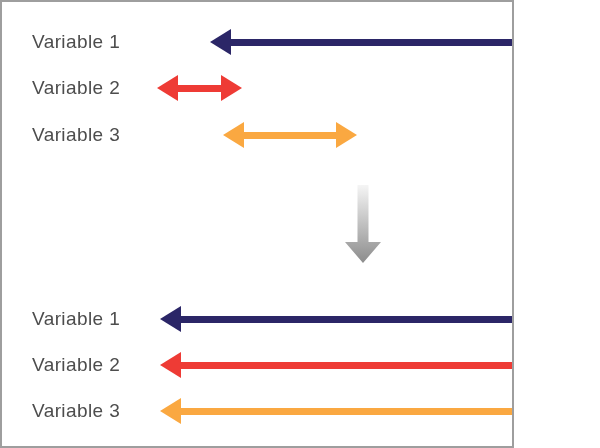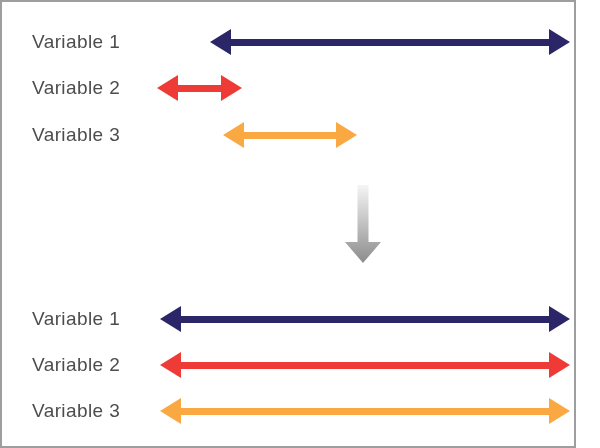--- a/index.html
+++ b/index.html
@@ -3,21 +3,21 @@
 <meta charset="utf-8">
 <style>
   html, body {
     margin: 0;
     padding: 0;
     background: #ffffff;
     font-family: "Liberation Sans", "DejaVu Sans", sans-serif;
   }
   .canvas {
     position: relative;
-    width: 576px;
+    width: 514px;
     height: 448px;
     box-sizing: border-box;
     background: #ffffff;
     border: 2px solid var(--border-color, #9e9e9e);
     overflow: hidden;
   }
   .var-label {
     position: absolute;
     font-size: 19px;
     letter-spacing: 0.4px;

